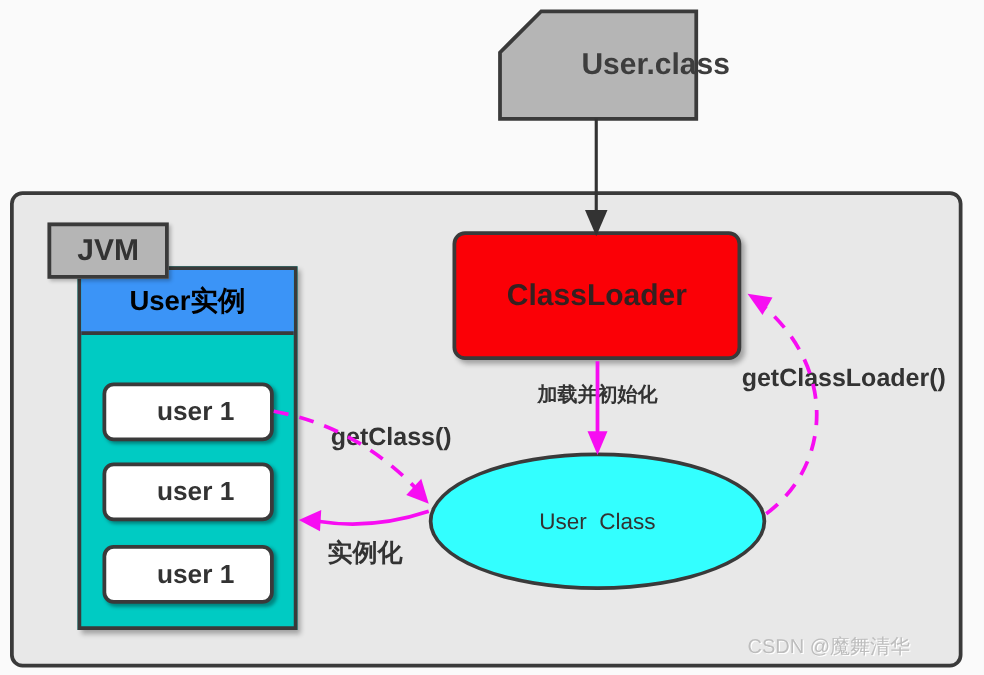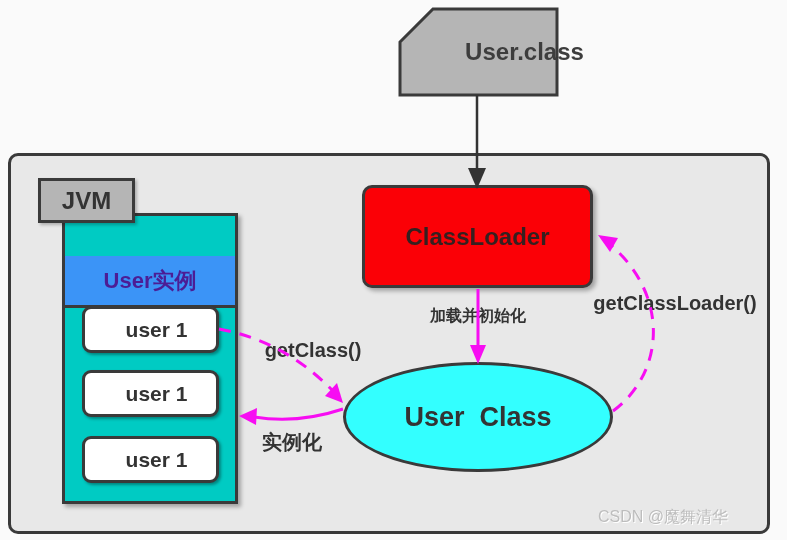--- a/index.html
+++ b/index.html
@@ -84,22 +84,21 @@
     background: var(--teal);
     z-index: 2;
     box-shadow: 3px 3px 4px rgba(0,0,0,0.3);
   }
   .user-instances-header {
     height: 52px;
     background: var(--blue);
     border-bottom: 3px solid var(--border-dark);
     display: flex; align-items: center; justify-content: center;
     font-size: 22px; font-weight: 700;
-    color: #4c1d95;
-    margin-top: 40px;
+    color: #000000;
   }
   .user-item {
     position: absolute;
     left: 17px;
     width: 137px; height: 47px;
     background: #ffffff;
     border: 3px solid var(--border-dark);
     border-radius: 9px;
     display: flex; align-items: center; justify-content: center;
     font-size: 21px; font-weight: 700;
@@ -112,21 +111,21 @@
   .user-item-3 { top: 220px; }
   
   .user-class-ellipse {
     position: absolute;
     left: 343px; top: 362px;
     width: 270px; height: 110px;
     background: var(--cyan);
     border: 3px solid var(--border-dark);
     border-radius: 50%;
     display: flex; align-items: center; justify-content: center;
-    font-size: 27px; font-weight: 700;
+    font-size: 18px; font-weight: 400;
     color: var(--text-dark);
     white-space: pre;
     z-index: 2;
   }
   
   .edge-label {
     position: absolute;
     font-weight: 700;
     color: var(--text-dark);
     z-index: 2;

